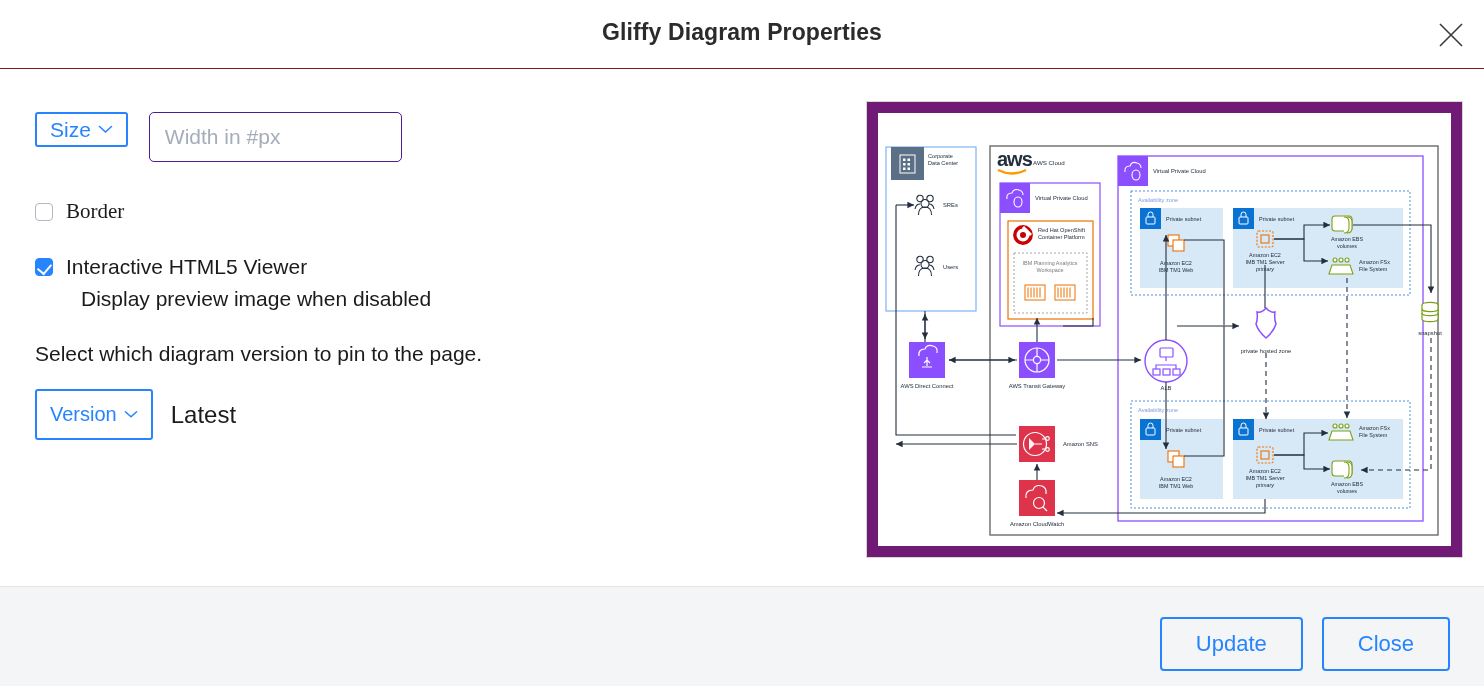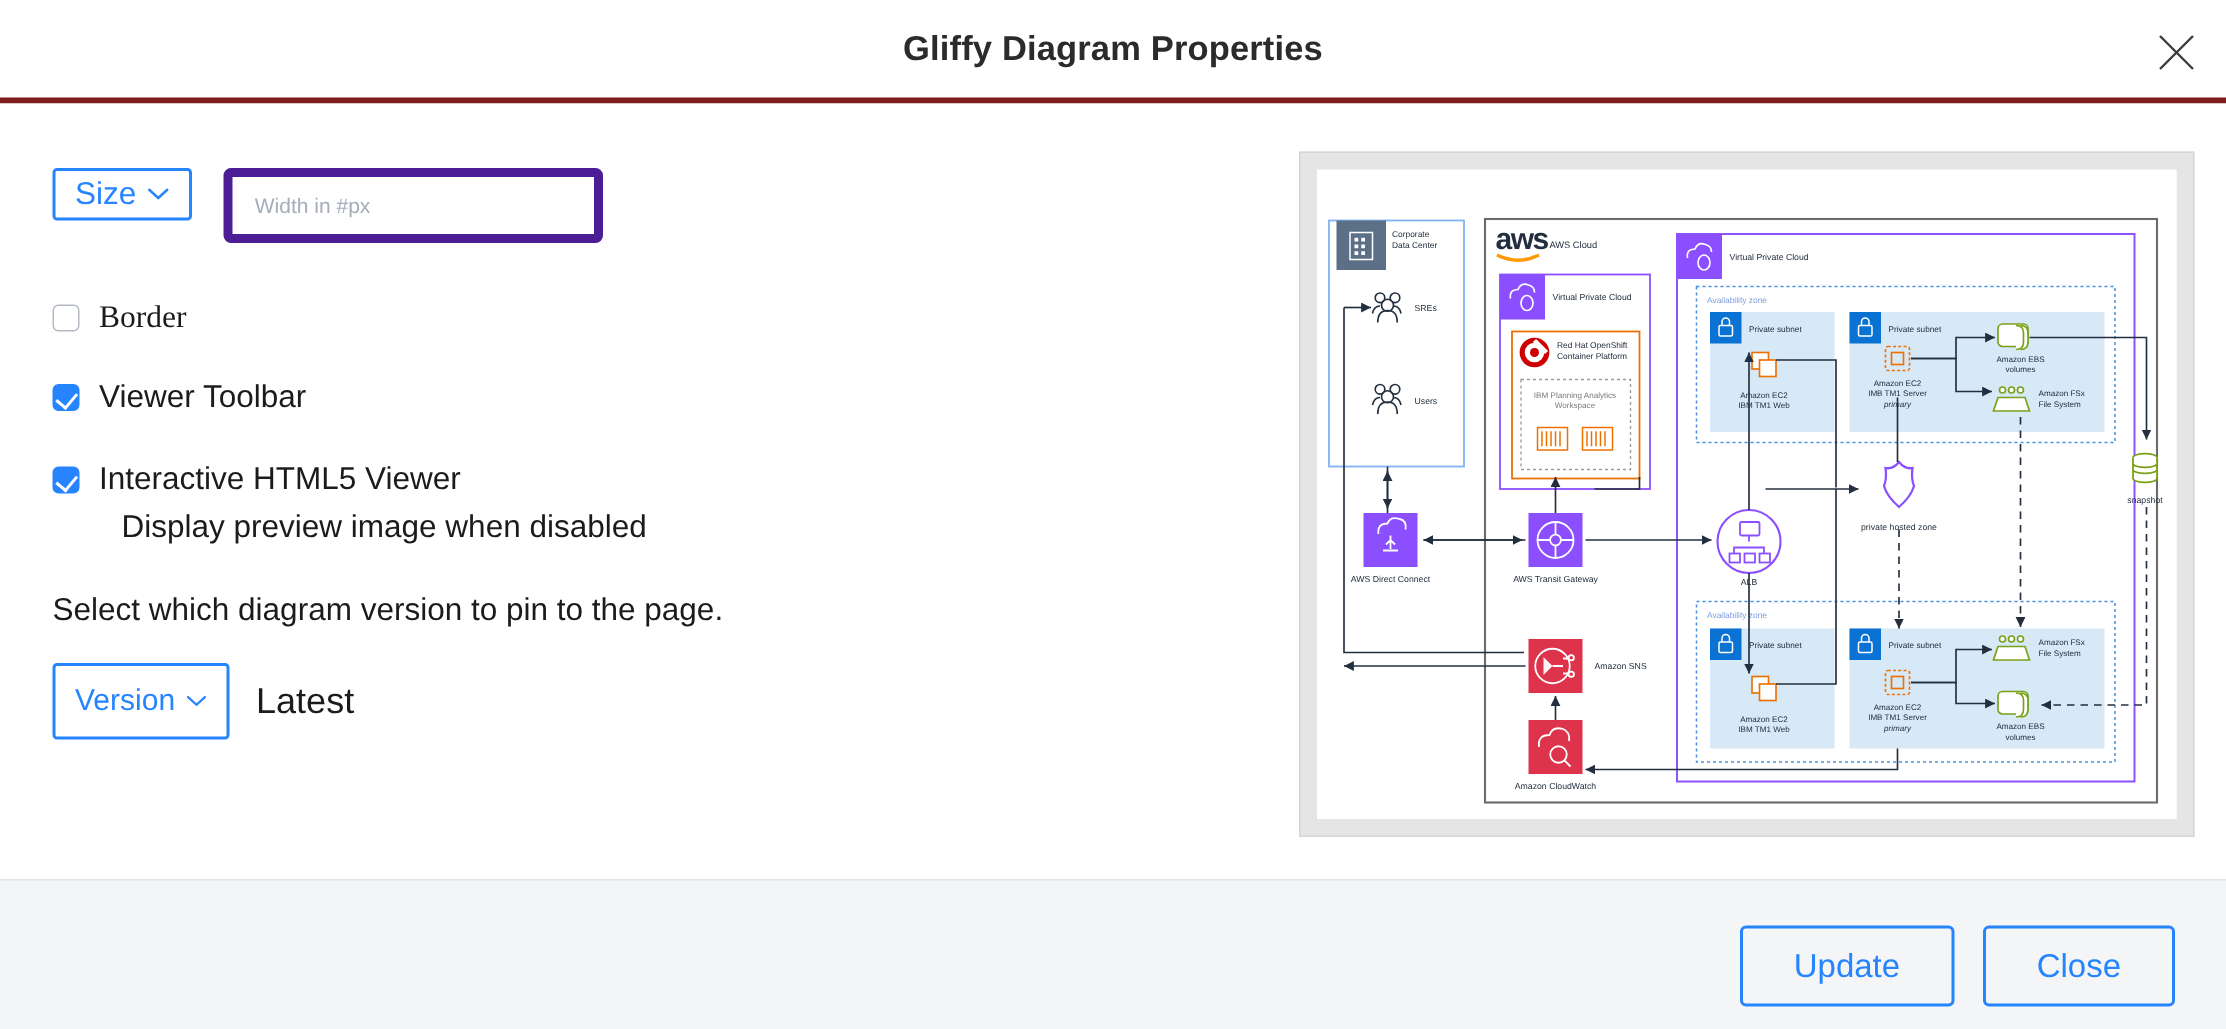--- a/index.html
+++ b/index.html
@@ -10,21 +10,21 @@
     background: #ffffff;
     font-family: "Liberation Sans", sans-serif;
     color: #172b4d;
     overflow: hidden;
     position: relative;
   }
 
   
   .dlg-header {
     position: absolute; left: 0; top: 0; width: 1484px; height: 69px;
-    border-bottom: 4px solid #7f1d1d;
+    border-bottom: 1px solid #7f1d1d;
     background: #fff;
   }
   .dlg-title {
     position: absolute; left: 0; top: 19px; width: 1484px;
     text-align: center;
     font-size: 23px; font-weight: bold; color: #2b2b2b;
     letter-spacing: .1px;
   }
   .close-btn {
     position: absolute; right: 14px; top: 16px;
@@ -56,24 +56,24 @@
     height: 35px;
     display: inline-flex; align-items: center; gap: 7px;
     cursor: pointer;
     white-space: nowrap;
   }
   .dropdown-btn .caret { display: inline-block; line-height: 1; }
   .dropdown-btn .caret svg { display: block; }
 
   .text-input {
     width: 253px; height: 50px;
-    border: 6px solid #4c1d95;
+    border: 1px solid #4c1d95;
     border-radius: 5px;
     background: #fff;
-    font-size: 14px;
+    font-size: 21px;
     font-family: "Liberation Sans", sans-serif;
     color: #172b4d;
     padding: 0 15px;
     outline: none;
   }
   .text-input::placeholder { color: #a5adba; }
 
   .check-row {
     display: flex; align-items: center; gap: 13px;
   }
@@ -121,21 +121,21 @@
     display: flex; align-items: center; gap: 18px;
   }
   .version-row .dropdown-btn { height: 51px; font-size: 20px; }
   .version-value { font-size: 24px; color: #1b1b1b; }
 
   
   .preview-outer {
     position: absolute; left: 866px; top: 32px;
     width: 597px; height: 457px;
     border: 1px solid #d6d6d6;
-    background: #e5e5e5;
+    background: #701a75;
     padding: 11px;
   }
   .preview-inner {
     position: relative;
     width: 100%; height: 100%;
     background: #fff;
     overflow: hidden;
   }
   .diagram {
     position: absolute; left: 0; top: 0;
@@ -194,24 +194,20 @@
         </span>
       </button>
       <input class="text-input" type="text" placeholder="Width in #px" style="">
     </div>
 
     <div class="check-row r1">
       <span class="cbox"></span>
       <span class="check-label">Border</span>
     </div>
 
-    <div class="check-row r2">
-      <span class="cbox checked"></span>
-      <span class="check-label">Viewer Toolbar</span>
-    </div>
 
     <div class="check-row r3">
       <span class="cbox checked"></span>
       <span class="check-label">Interactive HTML5 Viewer</span>
     </div>
     <div class="sub-label">Display preview image when disabled</div>
 
     <div class="helper-text">Select which diagram version to pin to the page.</div>
 
     <div class="version-row">

